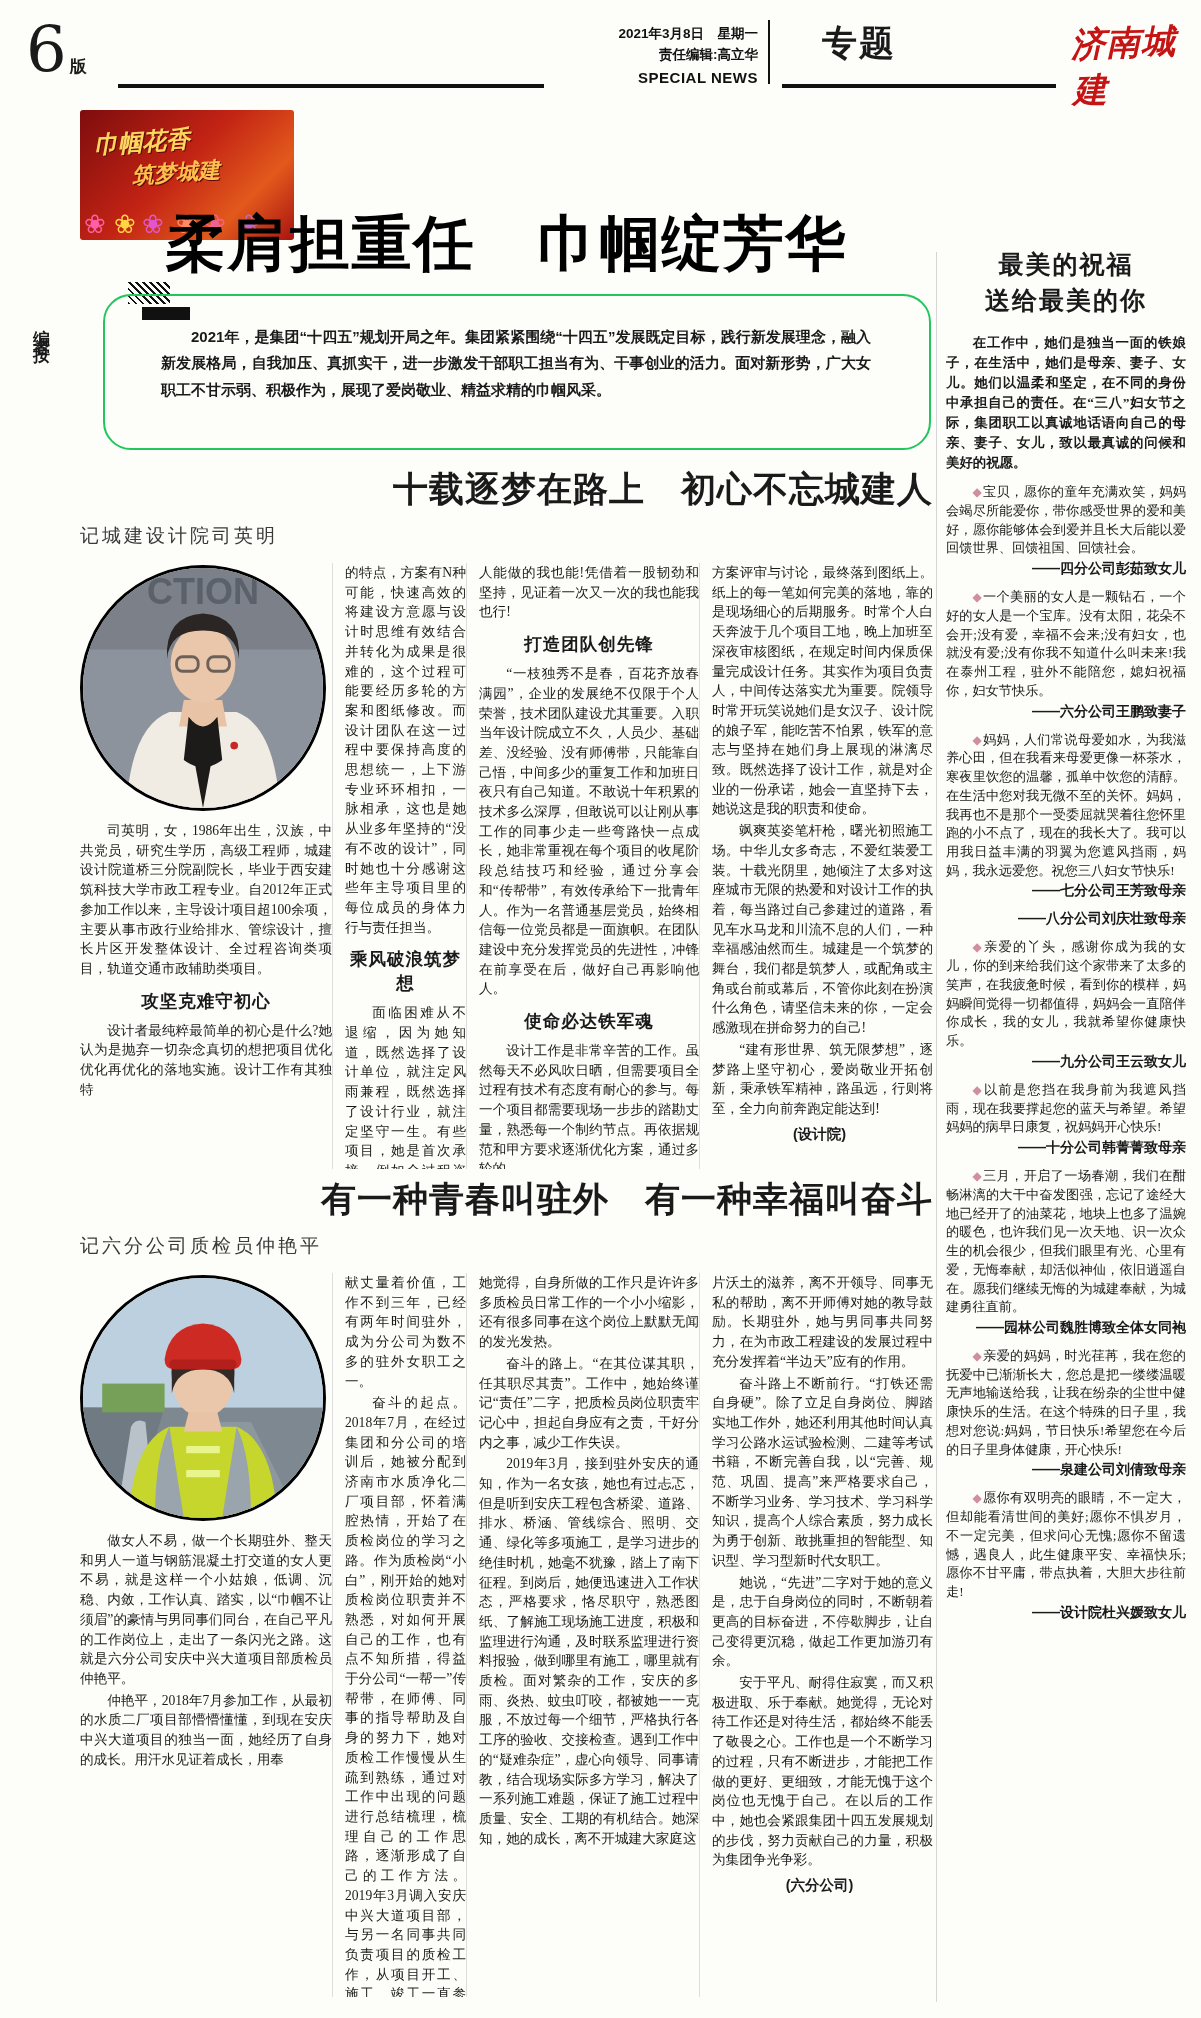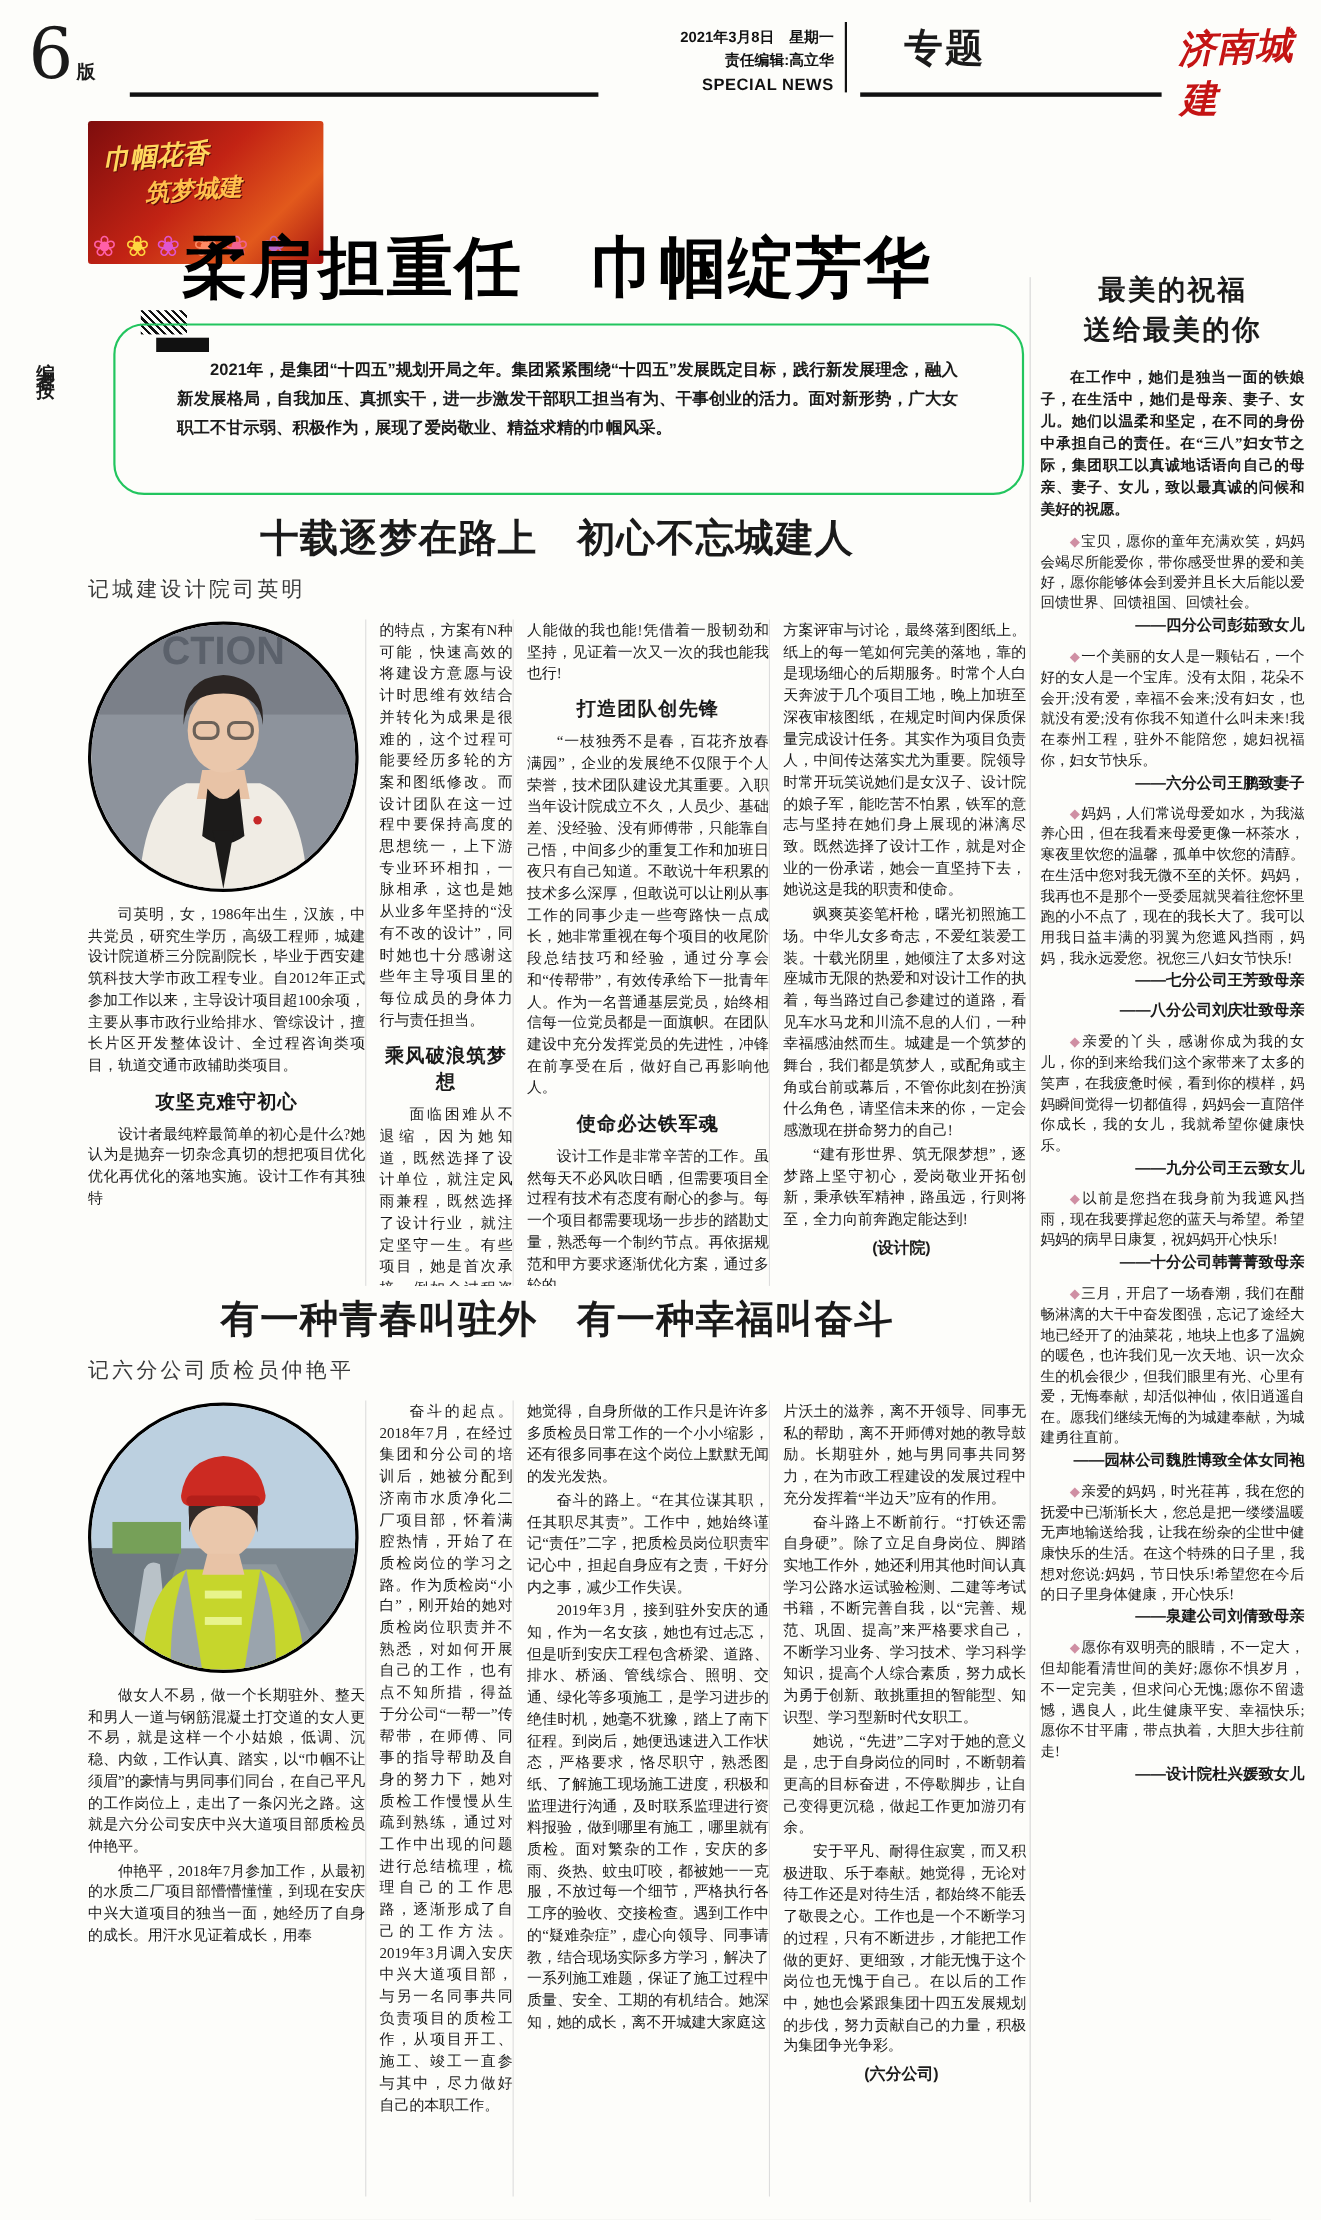--- a/index.html
+++ b/index.html
@@ -44,21 +44,21 @@
     border-radius:28px;box-sizing:border-box;padding:28px 58px 16px 56px;}
   .ed-box p{margin:0;font-family:"Liberation Sans",sans-serif;font-weight:700;font-size:15px;
     line-height:1.75;text-indent:2em;text-align:justify;}
   .ed-decor{position:absolute;left:128px;top:282px;}
   .ed-hatch{width:42px;height:22px;background:repeating-linear-gradient(45deg,#111 0 2px,transparent 2px 5px);}
   .ed-bar{width:48px;height:13px;background:#111;margin:3px 0 0 14px;}
 
   
   .article{position:absolute;left:80px;width:853px;}
   .a1{top:466px;} .a2{top:1176px;}
-  .art-title{margin:0;text-align:center;font-family:Liberation Sans, sans-serif;
+  .art-title{margin:0;text-align:right;font-family:Liberation Sans, sans-serif;
     font-weight:900;font-size:35px;letter-spacing:1px;}
   .art-byline{margin:10px 0 0;text-align:left;font-family:"Liberation Sans",sans-serif;
     font-size:19px;letter-spacing:3px;color:#3a3a3a;}
   .cols{margin-top:14px;display:grid;grid-template-columns:252px 134px 233px 234px;overflow:hidden;}
   .a1 .cols{height:606px;} .a2 .cols{height:724px;}
   .col{overflow:hidden;}
   .col+.col{border-left:1px solid #ddd;padding-left:12px;}
   .col p{margin:0 0 2px;font-size:13.6px;line-height:1.45;text-align:justify;text-indent:2em;}
   .col p.cont{text-indent:0;}
   .sub{margin:10px 0 8px;text-align:center;font-family:"Liberation Sans",sans-serif;
@@ -190,20 +190,21 @@
             <path d="M37 42 Q36 32 42 30 L58 30 Q64 32 63 42 L63 48 Q61 38 50 38 Q39 38 37 48 Z" fill="#332a27"></path>
             <path d="M34 34 Q36 20 50 19 Q64 20 66 34 Q66 38 62 38 L38 38 Q34 38 34 34 Z" fill="#cc2a22"></path>
             <rect x="36" y="34" width="28" height="4" rx="2" fill="#b31f1a"></rect>
             <path d="M44 56 L56 56 L58 64 L42 64 Z" fill="#e8c3a6"></path>
           </svg>
         </div>
         <p>做女人不易，做一个长期驻外、整天和男人一道与钢筋混凝土打交道的女人更不易，就是这样一个小姑娘，低调、沉稳、内敛，工作认真、踏实，以“巾帼不让须眉”的豪情与男同事们同台，在自己平凡的工作岗位上，走出了一条闪光之路。这就是六分公司安庆中兴大道项目部质检员仲艳平。</p>
         <p>仲艳平，2018年7月参加工作，从最初的水质二厂项目部懵懵懂懂，到现在安庆中兴大道项目的独当一面，她经历了自身的成长。用汗水见证着成长，用奉</p>
       </div>
       <div class="col">
+        <p class="cont">献丈量着价值，工作不到三年，已经有两年时间驻外，成为分公司为数不多的驻外女职工之一。</p>
         <p>奋斗的起点。2018年7月，在经过集团和分公司的培训后，她被分配到济南市水质净化二厂项目部，怀着满腔热情，开始了在质检岗位的学习之路。作为质检岗“小白”，刚开始的她对质检岗位职责并不熟悉，对如何开展自己的工作，也有点不知所措，得益于分公司“一帮一”传帮带，在师傅、同事的指导帮助及自身的努力下，她对质检工作慢慢从生疏到熟练，通过对工作中出现的问题进行总结梳理，梳理自己的工作思路，逐渐形成了自己的工作方法。2019年3月调入安庆中兴大道项目部，与另一名同事共同负责项目的质检工作，从项目开工、施工、竣工一直参与其中，尽力做好自己的本职工作。</p>
       </div>
       <div class="col">
         <p class="cont">她觉得，自身所做的工作只是许许多多质检员日常工作的一个小小缩影，还有很多同事在这个岗位上默默无闻的发光发热。</p>
         <p>奋斗的路上。“在其位谋其职，任其职尽其责”。工作中，她始终谨记“责任”二字，把质检员岗位职责牢记心中，担起自身应有之责，干好分内之事，减少工作失误。</p>
         <p>2019年3月，接到驻外安庆的通知，作为一名女孩，她也有过忐忑，但是听到安庆工程包含桥梁、道路、排水、桥涵、管线综合、照明、交通、绿化等多项施工，是学习进步的绝佳时机，她毫不犹豫，踏上了南下征程。到岗后，她便迅速进入工作状态，严格要求，恪尽职守，熟悉图纸、了解施工现场施工进度，积极和监理进行沟通，及时联系监理进行资料报验，做到哪里有施工，哪里就有质检。面对繁杂的工作，安庆的多雨、炎热、蚊虫叮咬，都被她一一克服，不放过每一个细节，严格执行各工序的验收、交接检查。遇到工作中的“疑难杂症”，虚心向领导、同事请教，结合现场实际多方学习，解决了一系列施工难题，保证了施工过程中质量、安全、工期的有机结合。她深知，她的成长，离不开城建大家庭这</p>
       </div>
       <div class="col">
         <p class="cont">片沃土的滋养，离不开领导、同事无私的帮助，离不开师傅对她的教导鼓励。长期驻外，她与男同事共同努力，在为市政工程建设的发展过程中充分发挥着“半边天”应有的作用。</p>
         <p>奋斗路上不断前行。“打铁还需自身硬”。除了立足自身岗位、脚踏实地工作外，她还利用其他时间认真学习公路水运试验检测、二建等考试书籍，不断完善自我，以“完善、规范、巩固、提高”来严格要求自己，不断学习业务、学习技术、学习科学知识，提高个人综合素质，努力成长为勇于创新、敢挑重担的智能型、知识型、学习型新时代女职工。</p>

